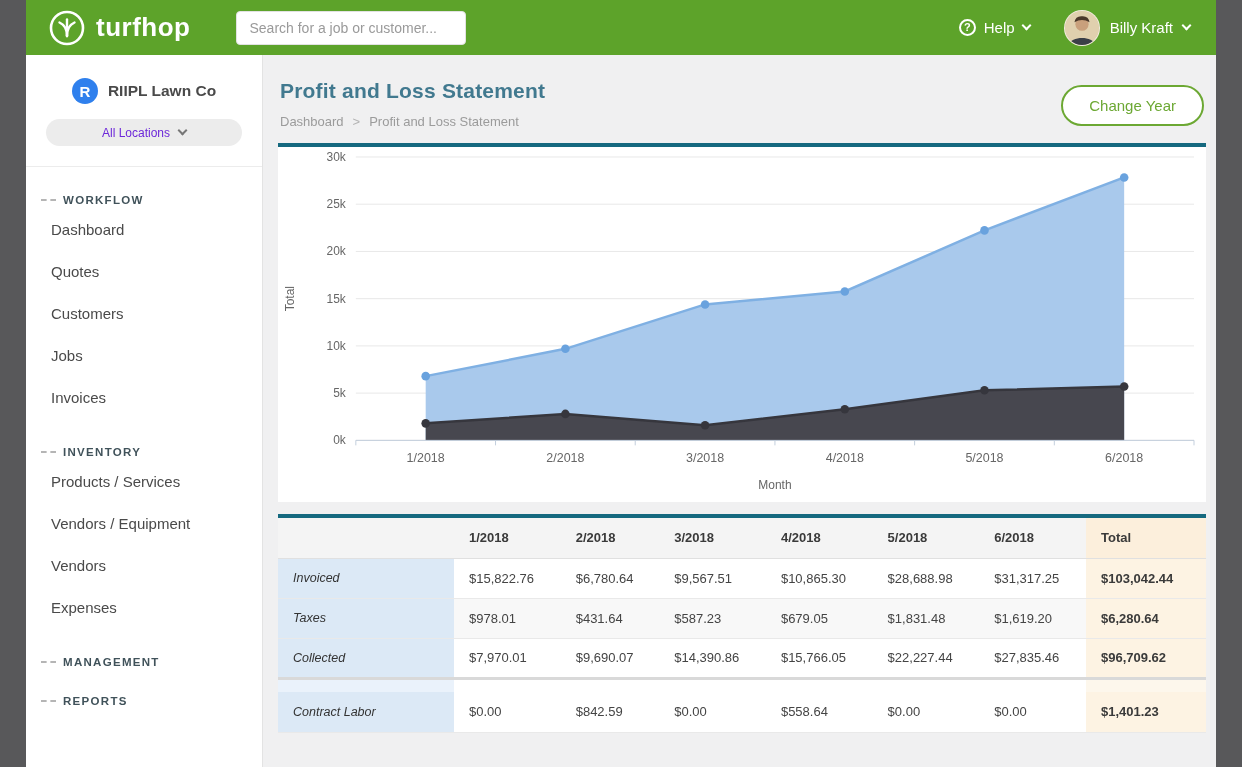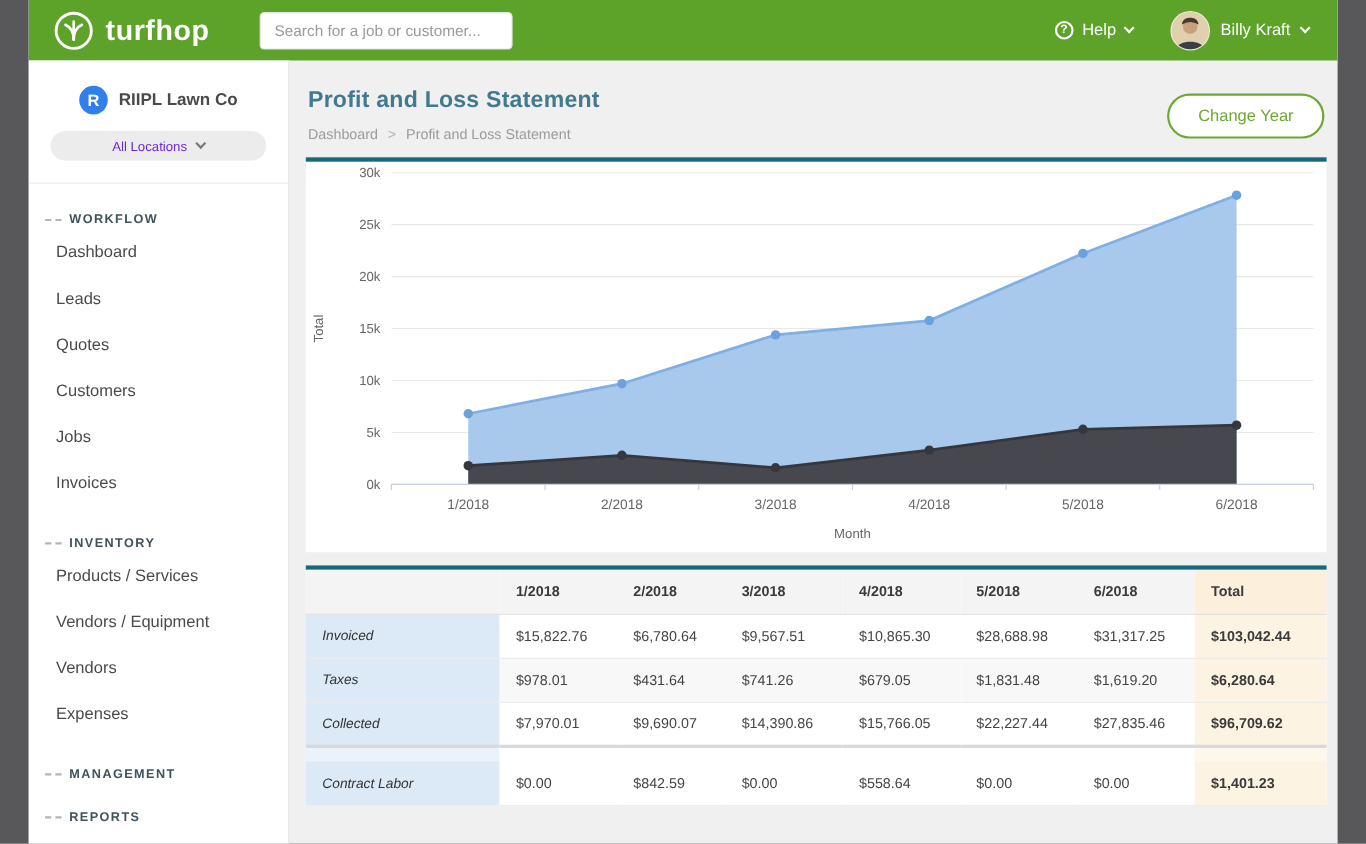--- a/index.html
+++ b/index.html
@@ -156,21 +156,20 @@
         <span>All Locations</span>
         <span class="chev" style="color:#777"></span>
       </button>
       <div class="sidebar-divider"></div>
       <nav id="sidenav">
           <div class="nav-section">
             <span class="dash"></span>
             <span>WORKFLOW</span>
           </div>
           <div class="nav-item">Dashboard</div>
-          <div class="nav-item">Leads</div>
           <div class="nav-item">Quotes</div>
           <div class="nav-item">Customers</div>
           <div class="nav-item">Jobs</div>
           <div class="nav-item">Invoices</div>
           <div class="nav-section">
             <span class="dash"></span>
             <span>INVENTORY</span>
           </div>
           <div class="nav-item">Products / Services</div>
           <div class="nav-item">Vendors / Equipment</div>
@@ -288,21 +287,21 @@
                 <td>$9,567.51</td>
                 <td>$10,865.30</td>
                 <td>$28,688.98</td>
                 <td>$31,317.25</td>
                 <td class="col-total">$103,042.44</td>
               </tr>
               <tr class="alt">
                 <td class="row-label">Taxes</td>
                 <td>$978.01</td>
                 <td>$431.64</td>
-                <td>$741.26</td>
+                <td>$587.23</td>
                 <td>$679.05</td>
                 <td>$1,831.48</td>
                 <td>$1,619.20</td>
                 <td class="col-total">$6,280.64</td>
               </tr>
               <tr>
                 <td class="row-label">Collected</td>
                 <td>$7,970.01</td>
                 <td>$9,690.07</td>
                 <td>$14,390.86</td>

